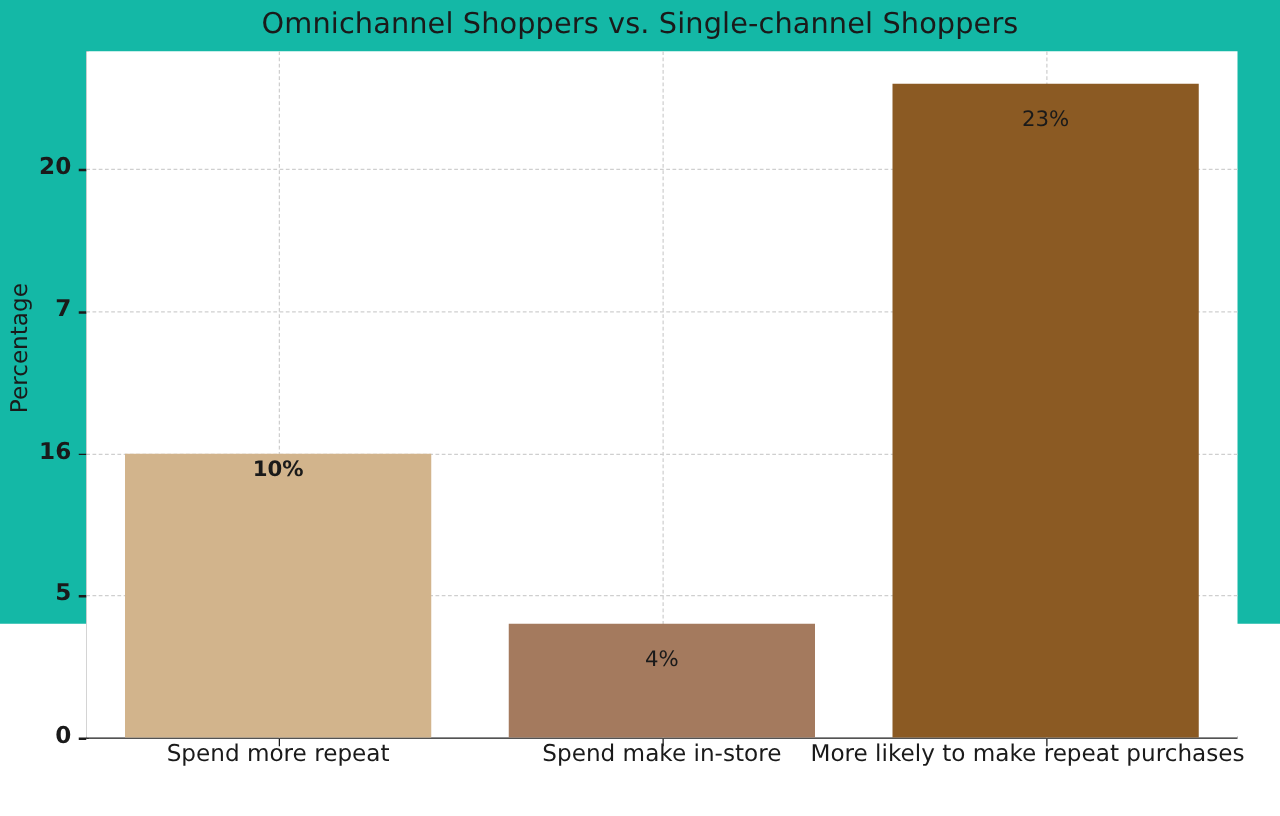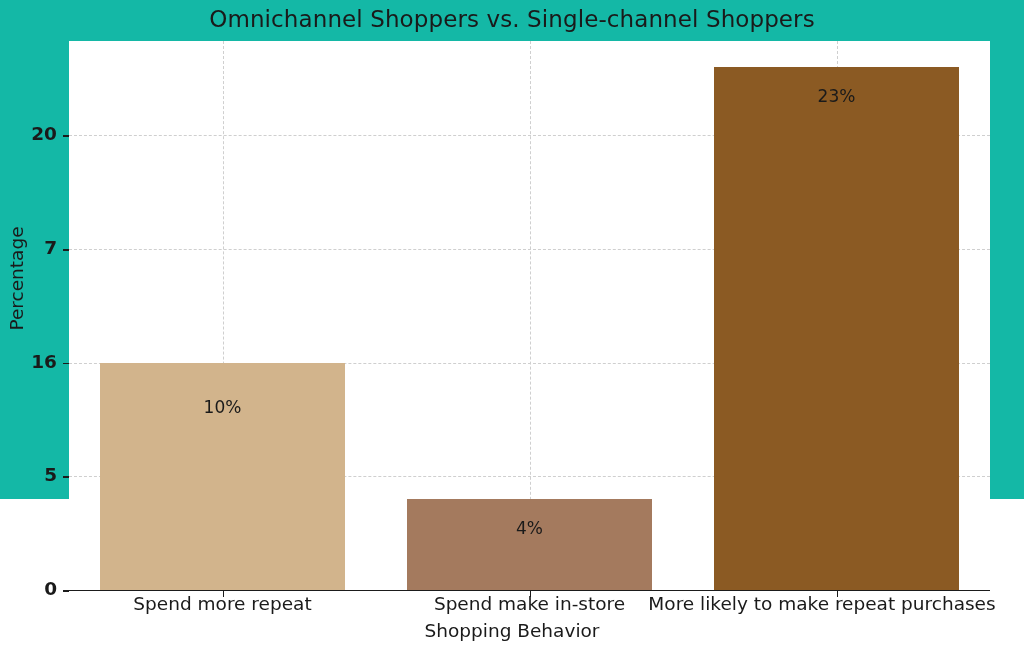--- a/index.html
+++ b/index.html
@@ -194,20 +194,19 @@
     </div>
   <div id="x-ticks">
       <div class="tick-mark-x" style="left: 222.5px;"></div>
       <div class="tick-label-x" style="left: 222.5px;">Spend more repeat</div>
       <div class="tick-mark-x" style="left: 529.5px;"></div>
       <div class="tick-label-x" style="left: 529.5px;">Spend make in-store</div>
       <div class="tick-mark-x" style="left: 836.5px;"></div>
       <div class="tick-label-x" style="left: 822px;">More likely to make repeat purchases</div>
     </div>
   <div id="value-labels">
-      <div class="bar-value-label" style="left: 222.5px; top: 351px;">10%</div>
+      <div class="bar-value-label" style="left: 222.5px; top: 320px; font-weight: bold;">10%</div>
       <div class="bar-value-label" style="left: 529.5px; top: 472.068px;">4%</div>
       <div class="bar-value-label" style="left: 836.5px; top: 40.1429px;">23%</div>
     </div>
 
   <div id="ylabel">Percentage</div>
-  <div id="xlabel">Shopping Behavior</div>
 </div>
 
 </body></html>

